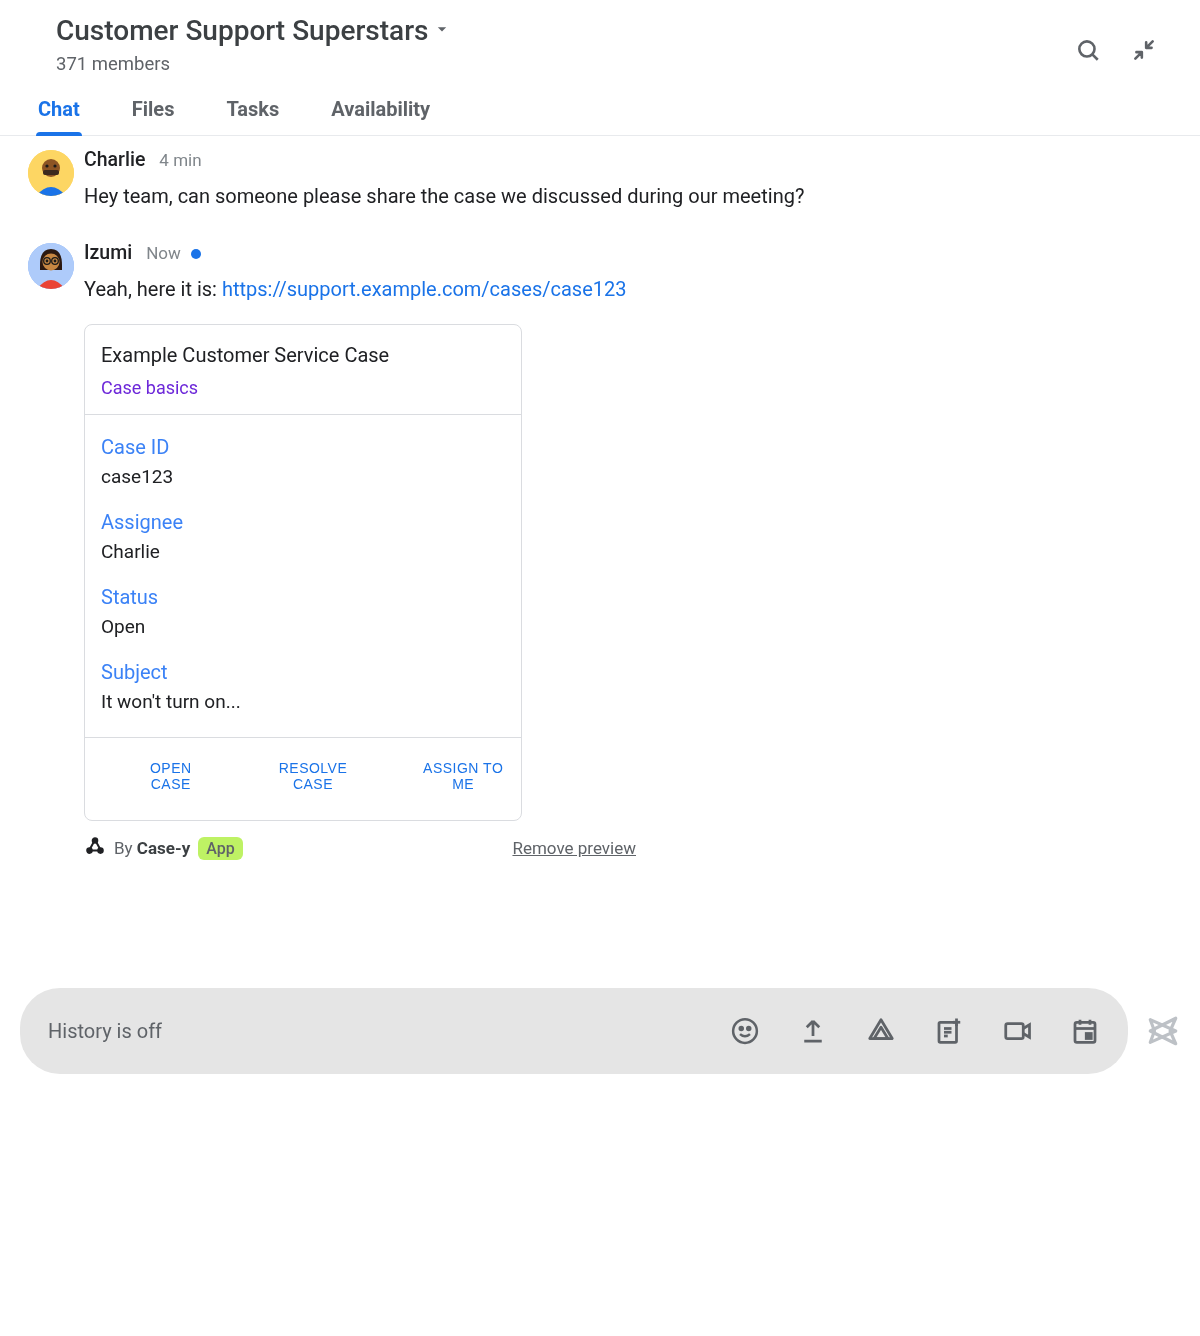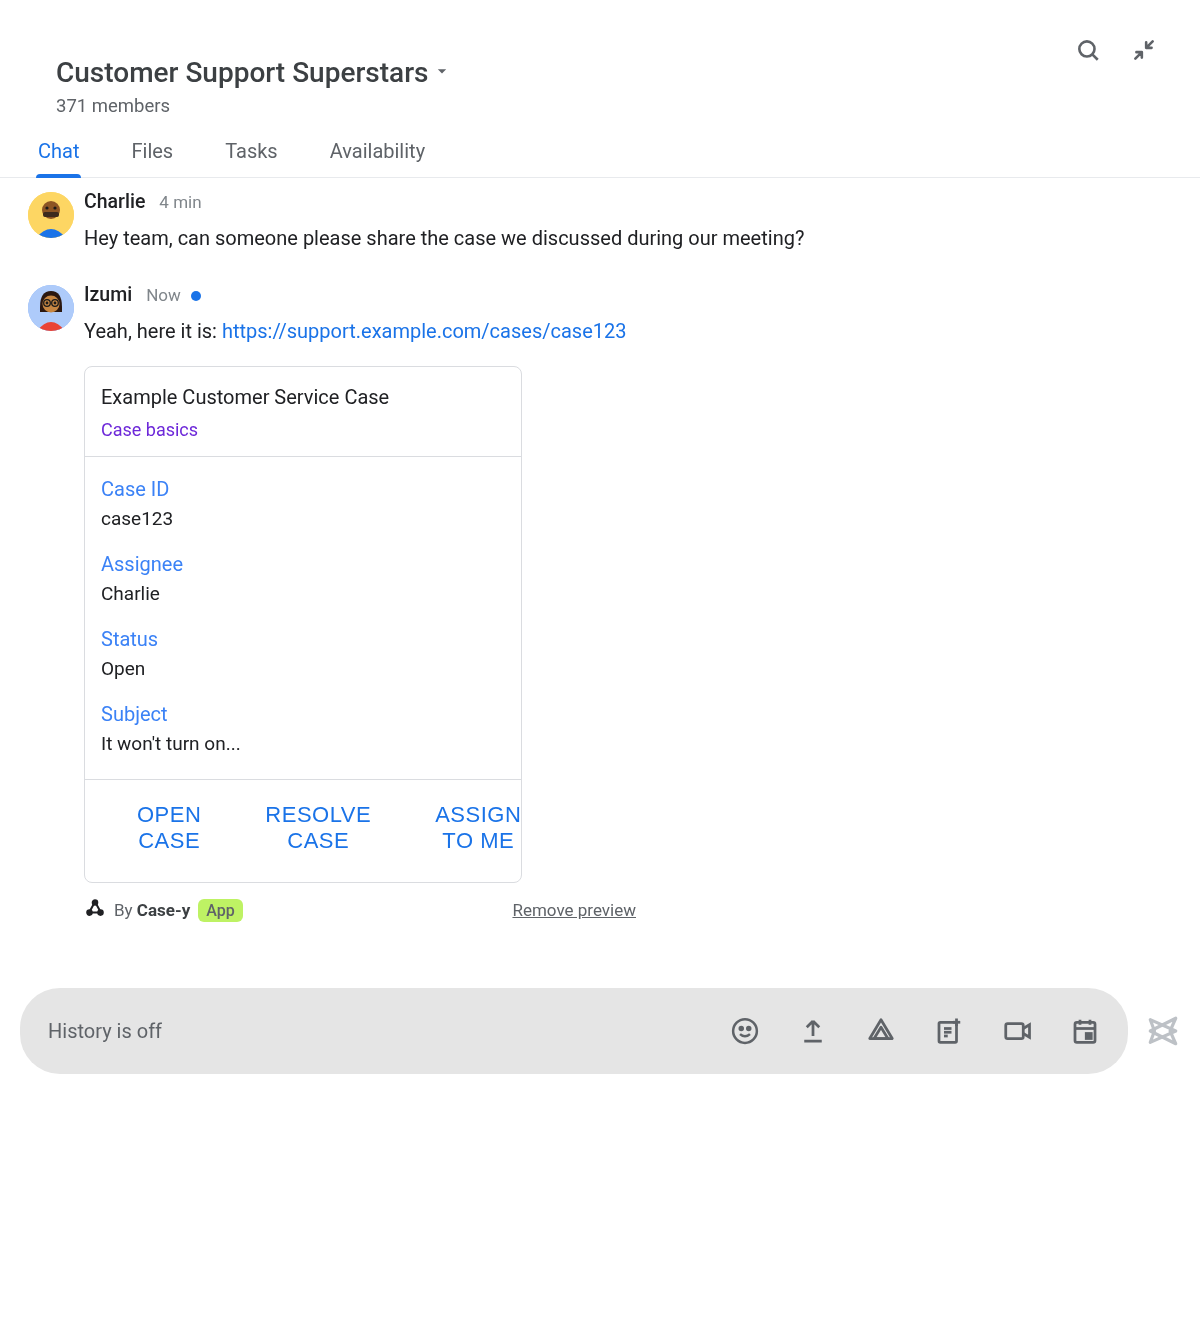--- a/index.html
+++ b/index.html
@@ -12,21 +12,20 @@
       position: relative;
     }
     .header {
       padding: 14px 56px 0 56px;
       position: relative;
     }
     .space-title-row {
       display: flex;
       align-items: center;
       gap: 4px;
-      margin-top: 42px;
     }
     .space-title {
       font-size: 28px;
       font-weight: 500;
       color: #3c4043;
     }
     .dropdown-caret {
       color: #5f6368;
     }
     .member-count {
@@ -58,21 +57,21 @@
       gap: 48px;
       padding: 22px 0 0 36px;
       border-bottom: 1px solid #e8eaed;
     }
     .tab {
       font-size: 20px;
       color: #5f6368;
       padding: 0 2px 14px 2px;
       cursor: pointer;
       position: relative;
-      font-weight: 400;
+      font-weight: 700;
     }
     .tab.active {
       color: #1a73e8;
     }
     .tab.active::after {
       content: '';
       position: absolute;
       left: 0; right: 0; bottom: -1px;
       height: 4px;
       background: #1a73e8;
@@ -165,21 +164,21 @@
     .card-actions {
       border-top: 1px solid #dadce0;
       padding: 22px 16px 28px 16px;
       display: flex;
       gap: 28px;
     }
     .card-action-btn {
       background: none;
       border: none;
       color: #1a73e8;
-      font-size: 22px;
+      font-size: 14px;
       font-weight: 500;
       letter-spacing: 0.5px;
       cursor: pointer;
       margin-left: 36px;
     }
     .preview-footer {
       display: flex;
       align-items: center;
       margin-top: 14px;
       width: 552px;

